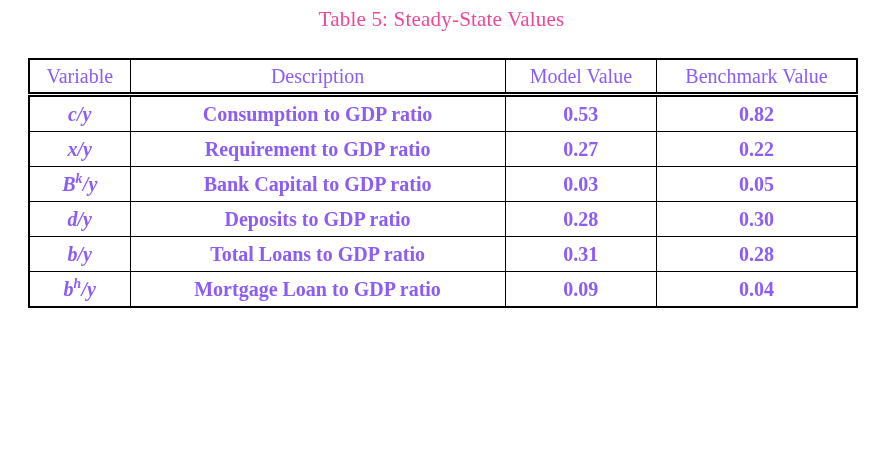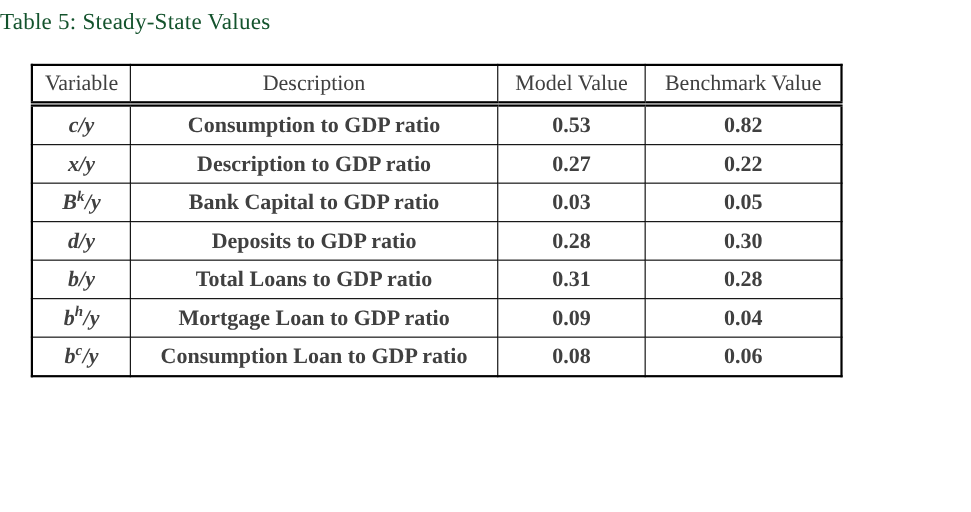--- a/index.html
+++ b/index.html
@@ -13,34 +13,35 @@
     font-family: "Liberation Serif", "DejaVu Serif", serif;
     color: #1a1a1a;
     overflow: hidden;
   }
   .page {
     position: relative;
     width: 883px;
     height: 465px;
   }
   .caption {
+    text-align: center;
     font-size: 21px;
     margin: 0;
     padding-top: 7px;
     letter-spacing: 0.2px;
-    color: #14532d;
+    color: #ec4899;
   }
   table.ss-table {
     border-collapse: collapse;
     table-layout: fixed;
-    width: 738px;
+    width: 830px;
     margin-left: 28px;
     margin-top: 26px;
     font-size: 20px;
-    color: #404040;
+    color: #8b5cf6;
   }
   .ss-table th, .ss-table td {
     border: 1.5px solid #000;
     text-align: center;
     vertical-align: middle;
     padding: 3px 6px;
     overflow: hidden;
     white-space: nowrap;
     font-weight: bold;
   }
@@ -94,21 +95,21 @@
     </thead>
     <tbody>
         <tr>
           <td class="var-cell"><i>c</i><i>/y</i></td>
           <td>Consumption to GDP ratio</td>
           <td>0.53</td>
           <td>0.82</td>
         </tr>
         <tr>
           <td class="var-cell"><i>x</i><i>/y</i></td>
-          <td>Description to GDP ratio</td>
+          <td>Requirement to GDP ratio</td>
           <td>0.27</td>
           <td>0.22</td>
         </tr>
         <tr>
           <td class="var-cell"><i>B</i><sup><i>k</i></sup><i>/y</i></td>
           <td>Bank Capital to GDP ratio</td>
           <td>0.03</td>
           <td>0.05</td>
         </tr>
         <tr>
@@ -122,22 +123,16 @@
           <td>Total Loans to GDP ratio</td>
           <td>0.31</td>
           <td>0.28</td>
         </tr>
         <tr>
           <td class="var-cell"><i>b</i><sup><i>h</i></sup><i>/y</i></td>
           <td>Mortgage Loan to GDP ratio</td>
           <td>0.09</td>
           <td>0.04</td>
         </tr>
-        <tr>
-          <td class="var-cell"><i>b</i><sup><i>c</i></sup><i>/y</i></td>
-          <td>Consumption Loan to GDP ratio</td>
-          <td>0.08</td>
-          <td>0.06</td>
-        </tr>
       </tbody>
   </table>
 
 </div>
 
 </body></html>

